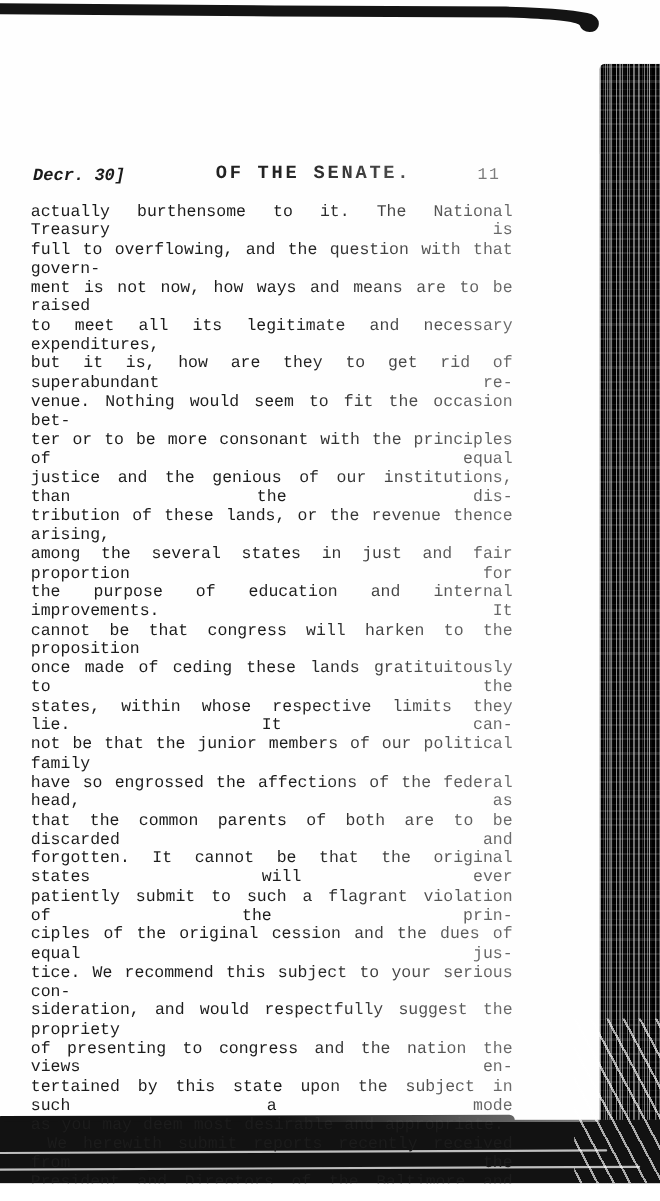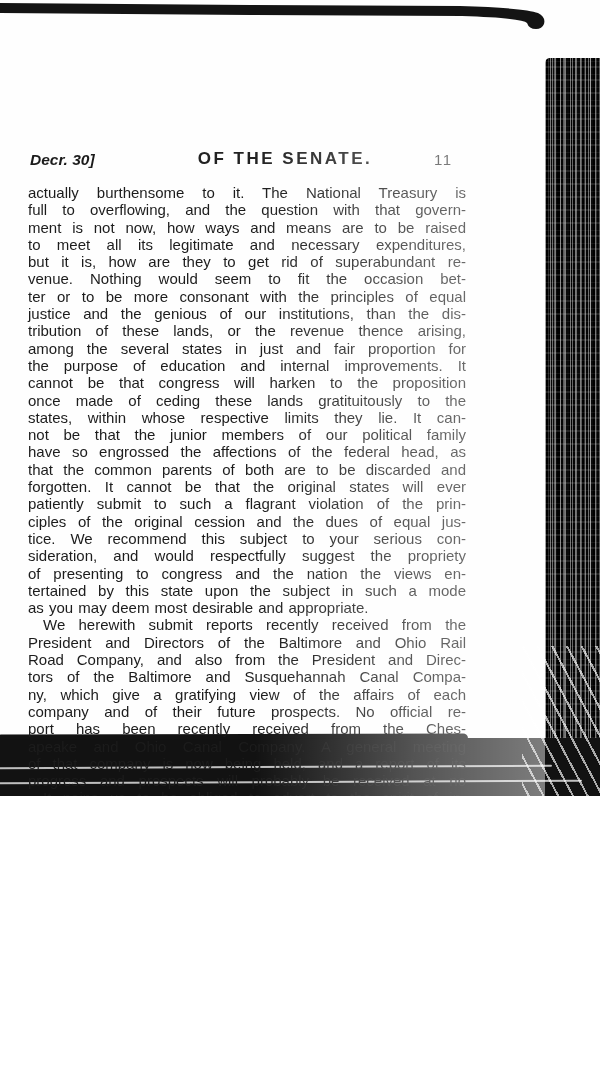--- a/index.html
+++ b/index.html
@@ -1,19 +1,19 @@
 <!DOCTYPE html>
 <html><head>
 <meta charset="utf-8">
 <style>
   html,body { margin:0; padding:0; background:#ffffff; }
   .page {
-    position:relative; width:600px; height:796px; overflow:hidden;
+    position:relative; width:600px; height:1076px; overflow:hidden;
     background:#fefefe;
-    font-family:Liberation Sans, sans-serif;
+    font-family:Liberation Mono, monospace;
   }
   
   .top-bar { position:absolute; top:0; left:0; }
   
   .fore-edge {
     position:absolute; left:545px; top:58px; width:55px; bottom:0;
     background:
       repeating-linear-gradient(90deg, rgba(215,215,215,0.55) 0 1px, rgba(0,0,0,0) 1px 5px),
       repeating-linear-gradient(90deg, rgba(120,120,120,0.75) 0 1px, rgba(0,0,0,0) 1px 9px),
       repeating-linear-gradient(90deg, #000 0 3px, #2e2e2e 3px 4px, #050505 4px 7px, #6e6e6e 7px 8px, #0a0a0a 8px 12px);

